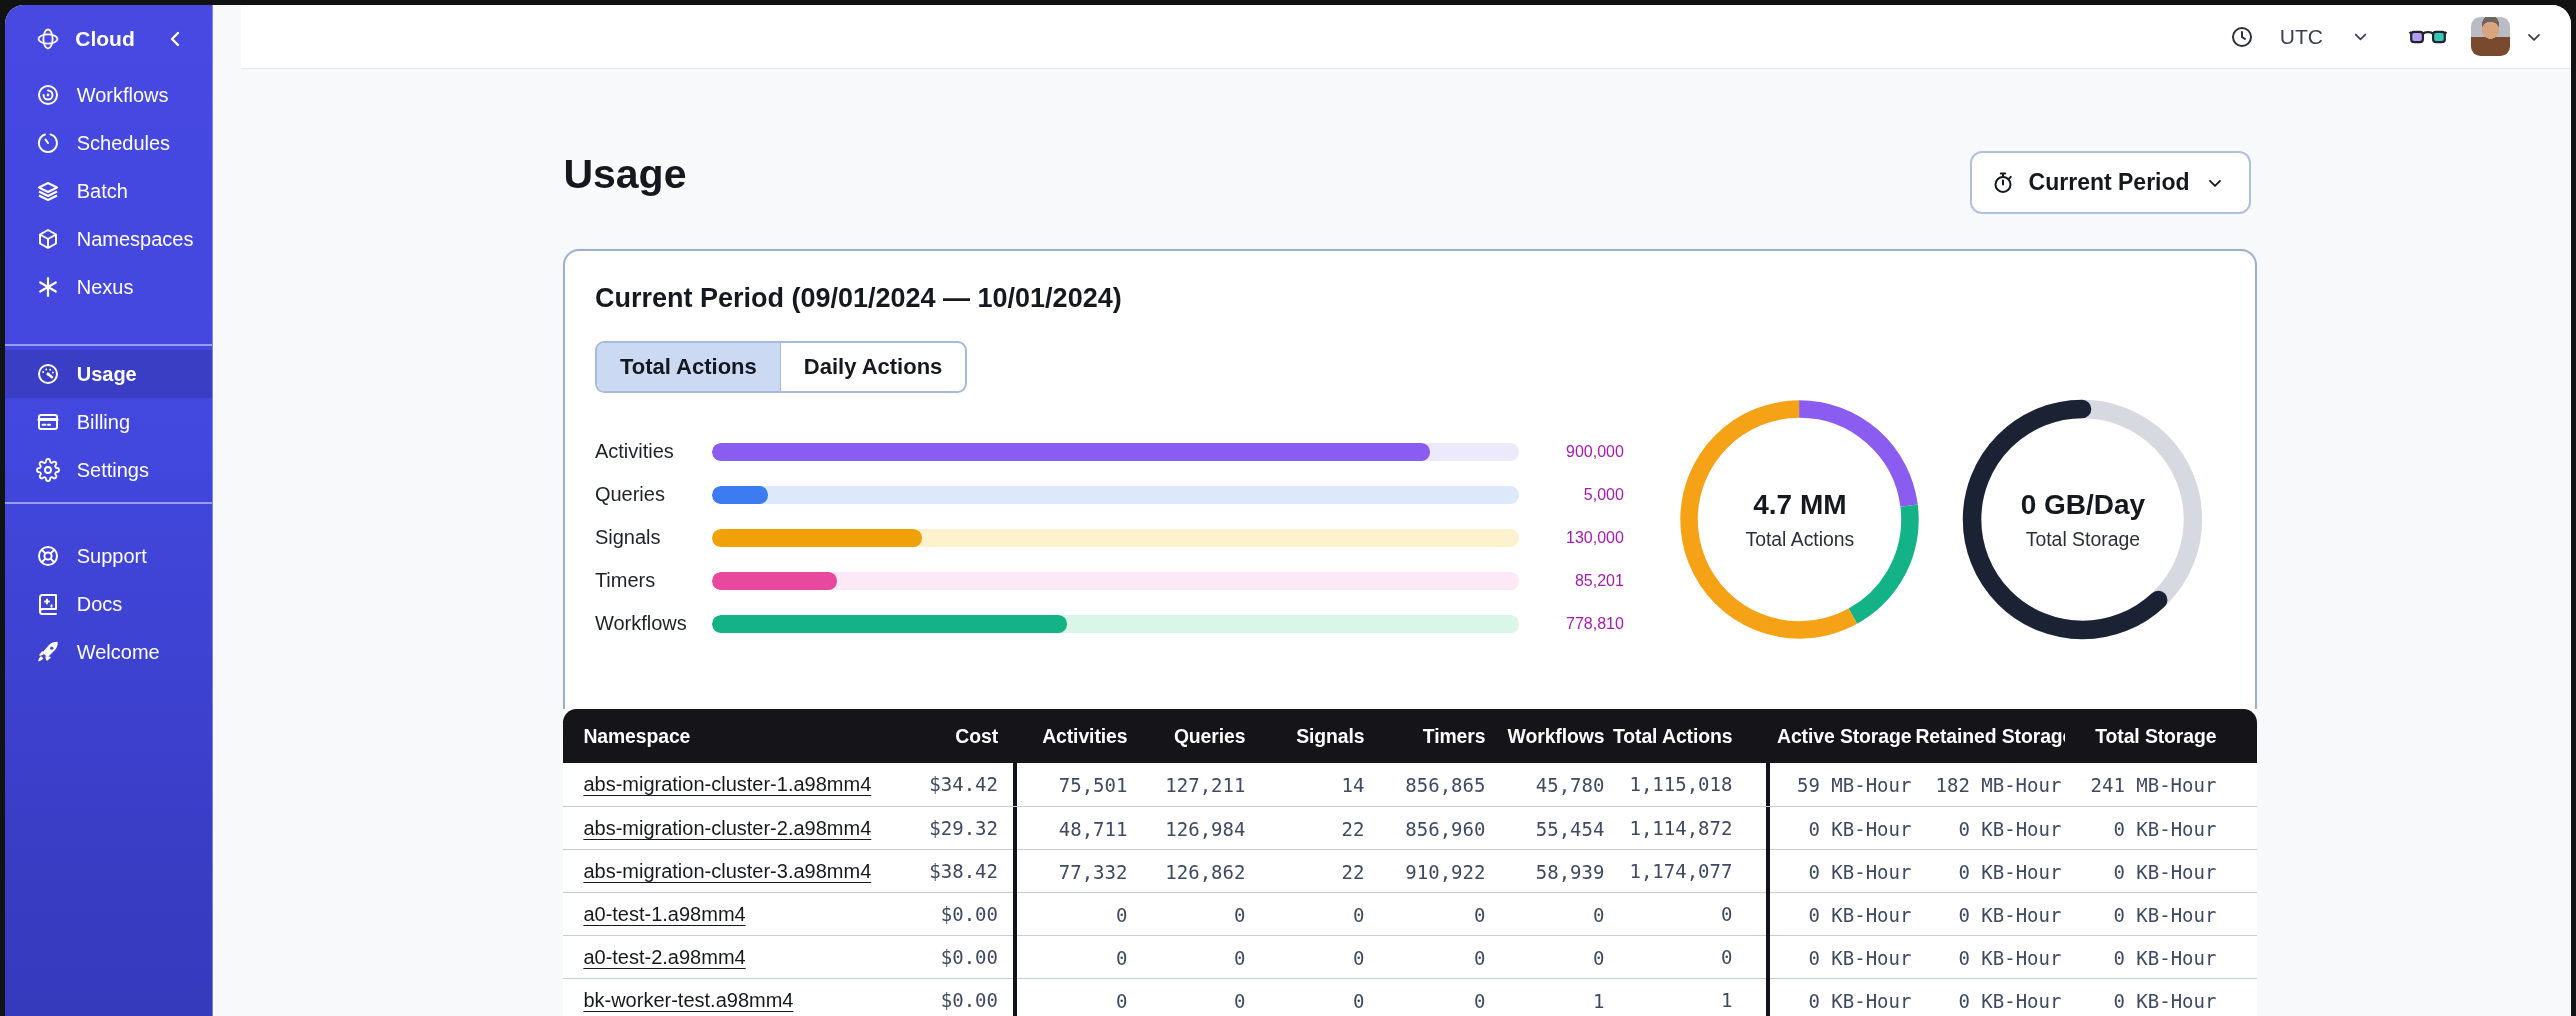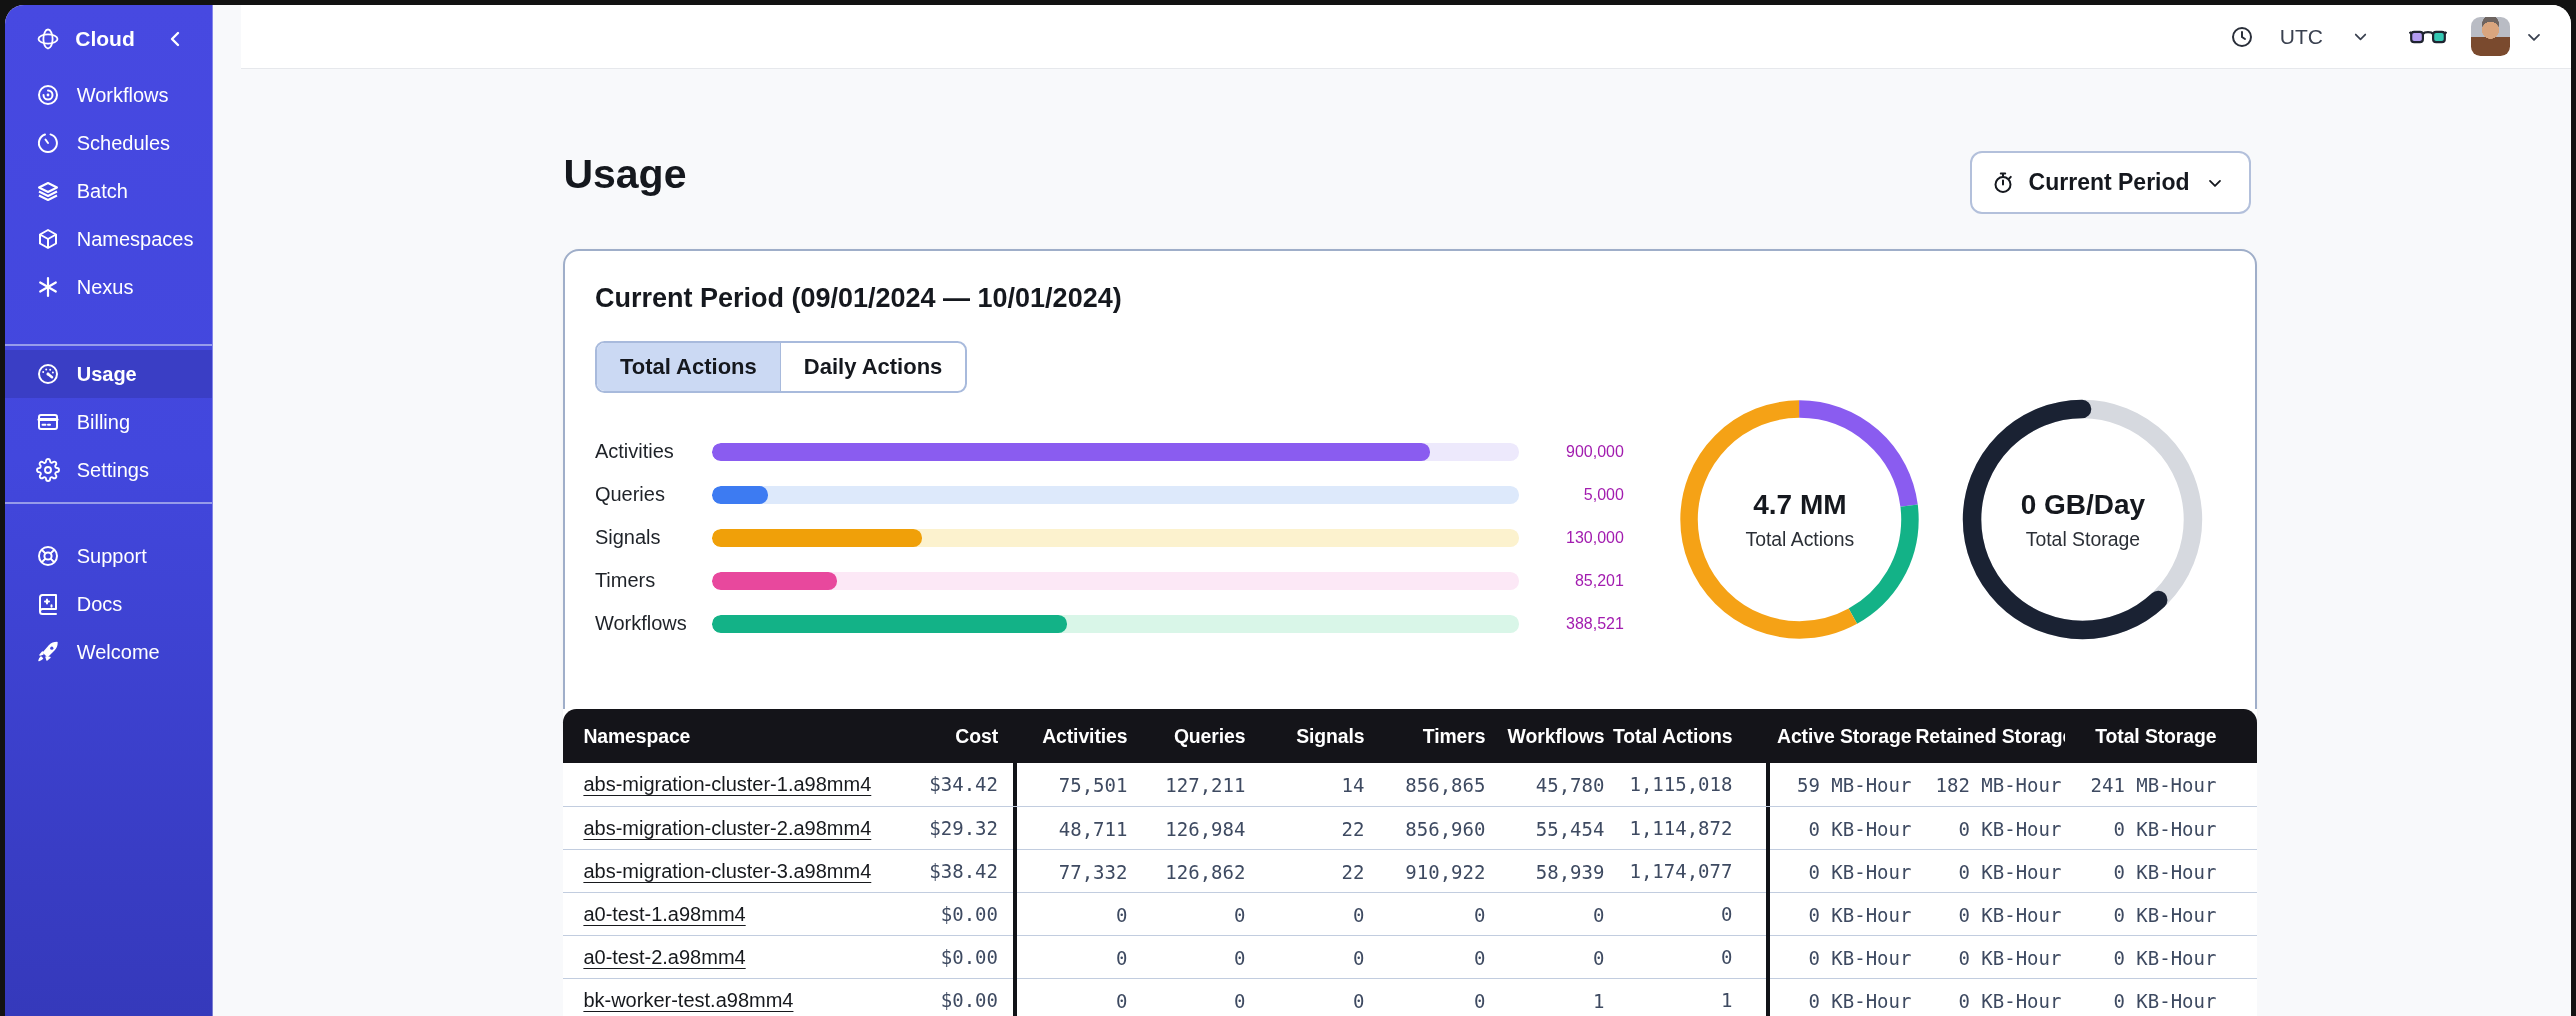--- a/index.html
+++ b/index.html
@@ -325,21 +325,21 @@
           <div class="bar-track" style="background: rgb(252, 232, 246);">
               <div class="bar-fill" style="width: 15.5%; background: rgb(232, 72, 157);"></div>
             </div>
           <span class="bar-value">85,201</span>
         </div>
         <div class="bar-row">
           <span class="bar-label">Workflows</span>
           <div class="bar-track" style="background: rgb(217, 246, 232);">
               <div class="bar-fill" style="width: 44%; background: rgb(19, 178, 135);"></div>
             </div>
-          <span class="bar-value">388,521</span>
+          <span class="bar-value">778,810</span>
         </div>
       </div>
 
       <div class="donut donut-1">
         <svg viewBox="0 0 120 120">
             <g transform="rotate(-90 60 60)">
               <circle cx="60" cy="60" r="55" fill="none" pathLength="100" stroke="#8A5CF0" stroke-width="8.7" stroke-dasharray="23 77" stroke-dashoffset="0"></circle>
               <circle cx="60" cy="60" r="55" fill="none" pathLength="100" stroke="#13B287" stroke-width="8.7" stroke-dasharray="19 81" stroke-dashoffset="-23"></circle>
               <circle cx="60" cy="60" r="55" fill="none" pathLength="100" stroke="#F5A216" stroke-width="8.7" stroke-dasharray="58 42" stroke-dashoffset="-42"></circle>
             </g>

